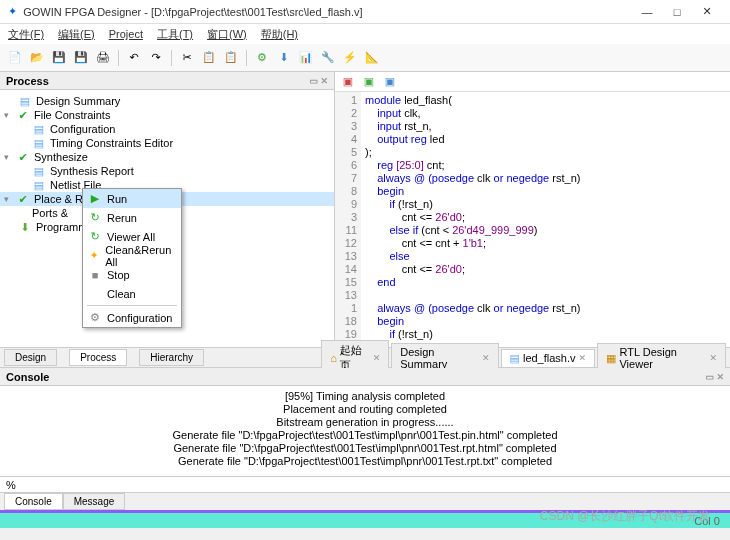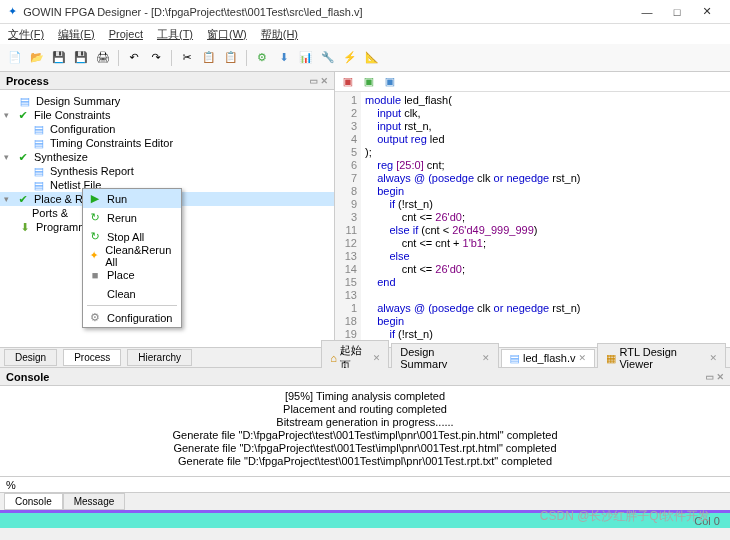--- a/index.html
+++ b/index.html
@@ -150,29 +150,29 @@
         <div class="ctxrow hl">
             <span class="cic" style="color:#2a2">▶</span>
             <span>Run</span>
           </div>
         <div class="ctxrow">
             <span class="cic" style="color:#2a2">↻</span>
             <span>Rerun</span>
           </div>
         <div class="ctxrow">
             <span class="cic" style="color:#2a2">↻</span>
-            <span>Stop All</span>
+            <span>Viewer All</span>
           </div>
         <div class="ctxrow">
             <span class="cic" style="color:#fa0">✦</span>
             <span>Clean&amp;Rerun All</span>
           </div>
         <div class="ctxrow">
             <span class="cic" style="color:#888">■</span>
-            <span>Place</span>
+            <span>Stop</span>
           </div>
         <div class="ctxrow">
             <span class="cic"></span>
             <span>Clean</span>
           </div>
         <div class="ctxsep"></div>
         <div class="ctxrow">
             <span class="cic" style="color:#888">⚙</span>
             <span>Configuration</span>
           </div>
@@ -208,21 +208,21 @@
           <div>18</div>
           <div>19</div>
           <div>20</div>
         </div>
       <div class="codebody"><div><span class="kw">module</span><span> led_flash(</span></div><div><span class="kw">    input</span><span> clk,</span></div><div><span class="kw">    input</span><span> rst_n,</span></div><div><span class="kw">    output reg</span><span> led</span></div><div><span>);</span></div><div><span class="kw">    reg </span><span class="num">[25:0]</span><span> cnt;</span></div><div><span class="kw">    always @ </span><span class="kw">(posedge</span><span> clk </span><span class="kw">or negedge</span><span> rst_n)</span></div><div><span class="kw">    begin</span></div><div><span class="kw">        if </span><span>(!rst_n)</span></div><div><span>            cnt &lt;= </span><span class="num">26'd0</span><span>;</span></div><div><span class="kw">        else if </span><span>(cnt &lt; </span><span class="num">26'd49_999_999</span><span>)</span></div><div><span>            cnt &lt;= cnt + </span><span class="num">1'b1</span><span>;</span></div><div><span class="kw">        else</span></div><div><span>            cnt &lt;= </span><span class="num">26'd0</span><span>;</span></div><div><span class="kw">    end</span></div><div> </div><div><span class="kw">    always @ </span><span class="kw">(posedge</span><span> clk </span><span class="kw">or negedge</span><span> rst_n)</span></div><div><span class="kw">    begin</span></div><div><span class="kw">        if </span><span>(!rst_n)</span></div><div><span>            led &lt;= </span><span class="num">1'b0</span><span>;</span></div></div>
     </div>
   </div>
 </div>
 
 <div class="tabs">
-  <div style="width:335px;display:flex;gap:6px">
+  <div style="width:335px;display:flex;gap:12px">
     <span class="btab inact">Design</span>
     <span class="btab">Process</span>
     <span class="btab inact">Hierarchy</span>
   </div>
   <span class="tab inact">
       <span style="color:#c80">⌂</span>
       <span>起始页</span>
       <span class="x">✕</span>
     </span>
   <span class="tab inact">

